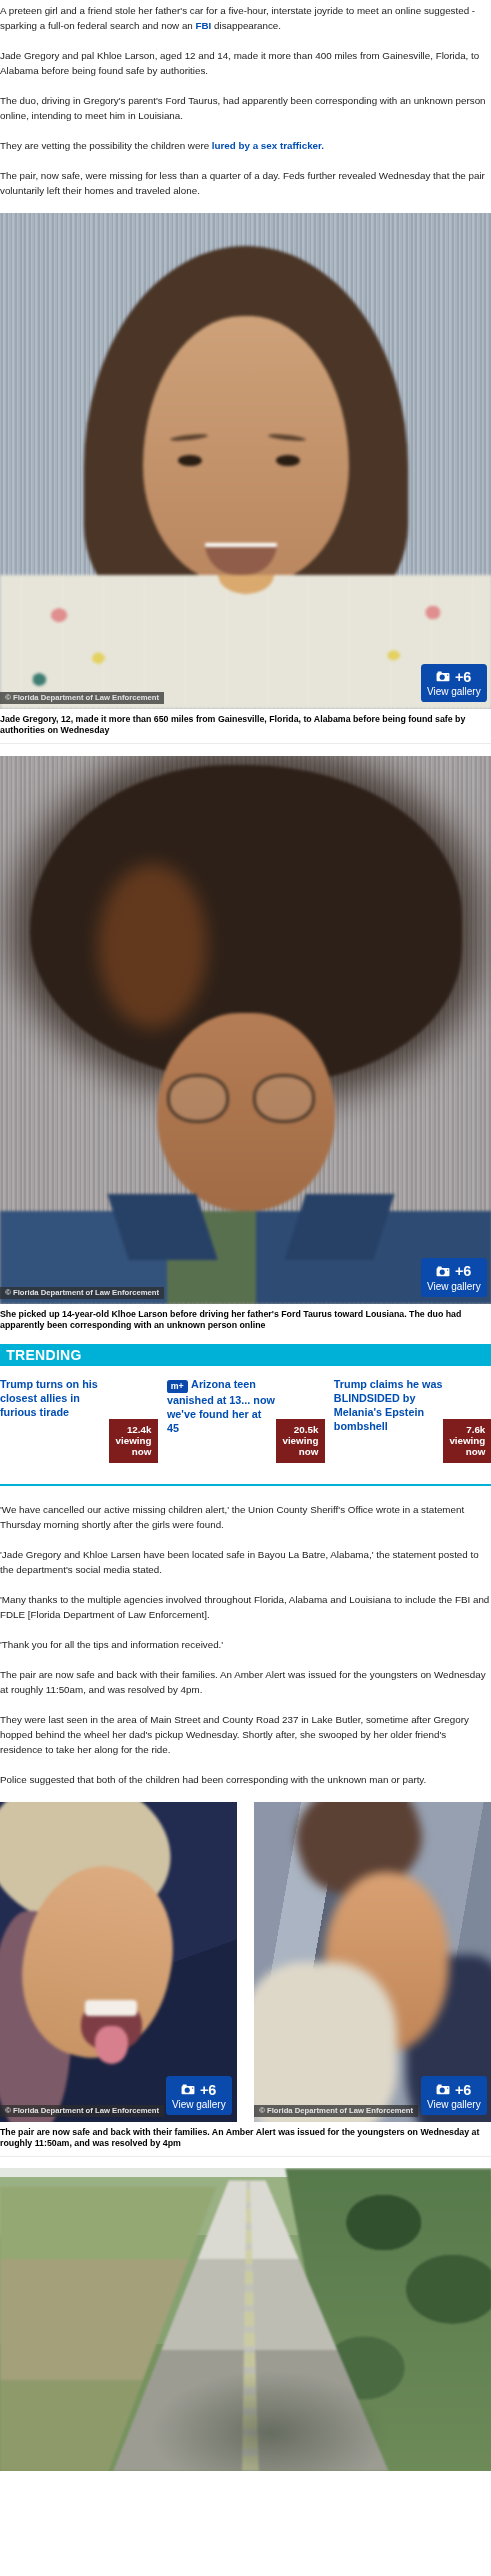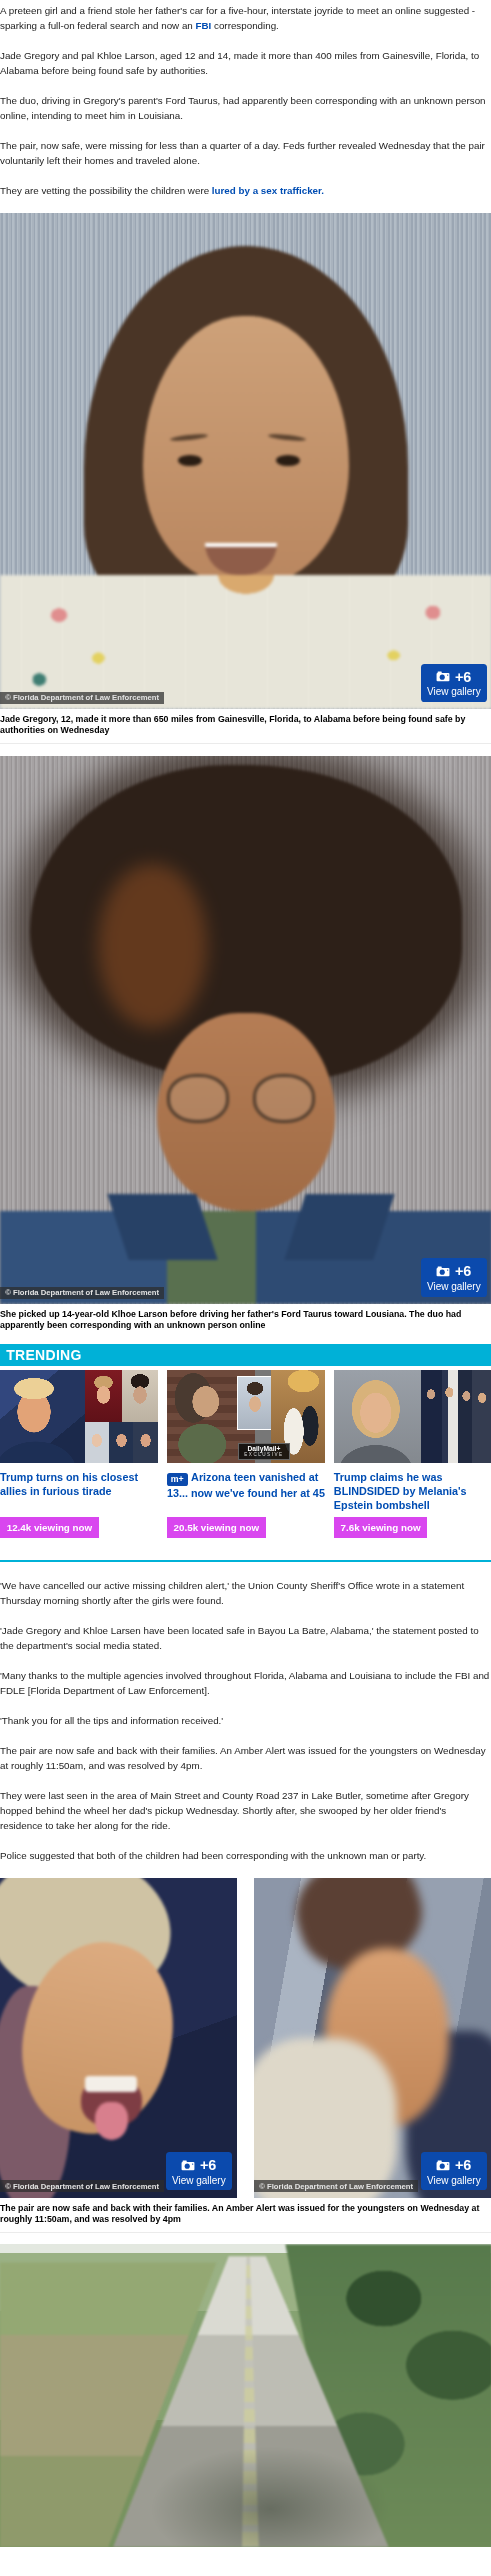--- a/index.html
+++ b/index.html
@@ -95,25 +95,25 @@
     background:linear-gradient(180deg,#dadad2 0 30%,#bdbdb4 30% 60%,#9c9c93 60%);}
   .st-shadow{position:absolute;left:26%;bottom:0;width:58%;height:42%;
     background:radial-gradient(60% 70% at 50% 70%,rgba(60,70,55,.55),transparent 70%);}
   .st-line{position:absolute;inset:0;clip-path:polygon(50.1% 4%,50.8% 4%,52.6% 100%,49.2% 100%);
     background:repeating-linear-gradient(180deg,#cfcf9f 0 13.4px,#c4c4ba 13.4px 20.6px);opacity:.8;}
 
   
   .tr-head{background:#00b1d7;color:#fff;font-size:14px;font-weight:bold;letter-spacing:0.3px;
            padding:2.6px 6.2px;margin:13.4px 0 4.1px;}
   .tr-grid{display:grid;grid-template-columns:repeat(3,1fr);gap:8.8px;}
-  .tr-card{display:flex;flex-direction:column;cursor:pointer;}
+  .tr-card{display:flex;flex-direction:row;cursor:pointer;}
   .thumb{position:relative;height:93px;overflow:hidden;background:#777;}
   .tr-title{font-size:10.8px;line-height:14px;font-weight:bold;color:#004db3;margin:7.2px 0 5.2px;}
   .tr-bottom{margin-top:auto;}
-  .views{display:inline-block;background:#d946ef;color:#fff;font-weight:bold;font-size:9.8px;padding:5.2px 6.7px;}
+  .views{display:inline-block;background:#7f1d1d;color:#fff;font-weight:bold;font-size:9.8px;padding:5.2px 6.7px;text-align:right;}
   .mplus{display:inline-flex;align-items:center;justify-content:center;background:#0b4aad;color:#fff;
          width:20.6px;height:13.4px;border-radius:2.6px;font-size:8.8px;font-weight:bold;vertical-align:-1.5px;margin-right:3.6px;}
   .t-cell{position:absolute;}
   .t1a{left:0;top:0;width:54%;height:100%;
     background:
       radial-gradient(29px 15.5px at 40% 20%,#ecd096 0 68%,transparent 69%),
       radial-gradient(25px 31px at 40% 45%,#e2a377 0 66%,transparent 67%),
       radial-gradient(57px 41px at 42% 108%,#1d2f55 0 70%,transparent 71%),
       linear-gradient(140deg,#32477e 0 30%,#24355f 30% 70%,#1b294b 70%);}
   .t1b{left:54%;top:0;width:23%;height:56%;
@@ -165,25 +165,25 @@
       linear-gradient(90deg,#1a2440 0 30%,#2a3450 30% 38%,#e8e6e2 38% 52%,#20293f 52% 72%,#343c50 72%),
       #16203a;}
 
   .cam{display:block;}
 </style>
 </head>
 <body>
 
 <div class="page">
 
-  <p class="body-p"><span>A preteen girl and a friend stole her father's car for a five-hour, interstate joyride to meet an online suggested - sparking a full-on federal search and now an </span><a class="inline-link">FBI</a><span> corresponding.</span></p>
+  <p class="body-p"><span>A preteen girl and a friend stole her father's car for a five-hour, interstate joyride to meet an online suggested - sparking a full-on federal search and now an </span><a class="inline-link">FBI</a><span> disappearance.</span></p>
   <p class="body-p"><span>Jade Gregory and pal Khloe Larson, aged 12 and 14, made it more than 400 miles from Gainesville, Florida, to Alabama before being found safe by authorities.</span></p>
   <p class="body-p"><span>The duo, driving in Gregory's parent's Ford Taurus, had apparently been corresponding with an unknown person online, intending to meet him in Louisiana.</span></p>
+  <p class="body-p"><span>They are vetting the possibility the children were </span><a class="inline-link">lured by a sex trafficker.</a></p>
   <p class="body-p"><span>The pair, now safe, were missing for less than a quarter of a day. Feds further revealed Wednesday that the pair voluntarily left their homes and traveled alone.</span></p>
-  <p class="body-p"><span>They are vetting the possibility the children were </span><a class="inline-link">lured by a sex trafficker.</a></p>
 
   <figure>
     <div class="photo portrait-jade">
       <div class="scene features">
         <div class="pj-hair"></div>
           <div class="pj-face"></div>
         <div class="pj-brow l"></div>
           <div class="pj-brow r"></div>
         <div class="pj-eye l"></div>
           <div class="pj-eye r"></div>

